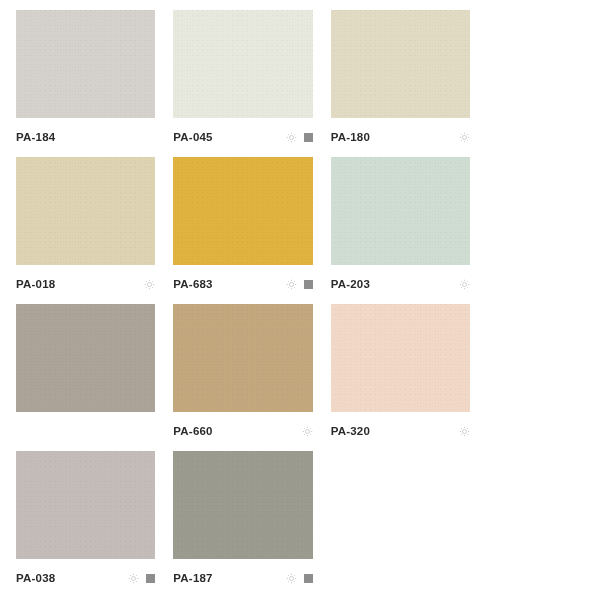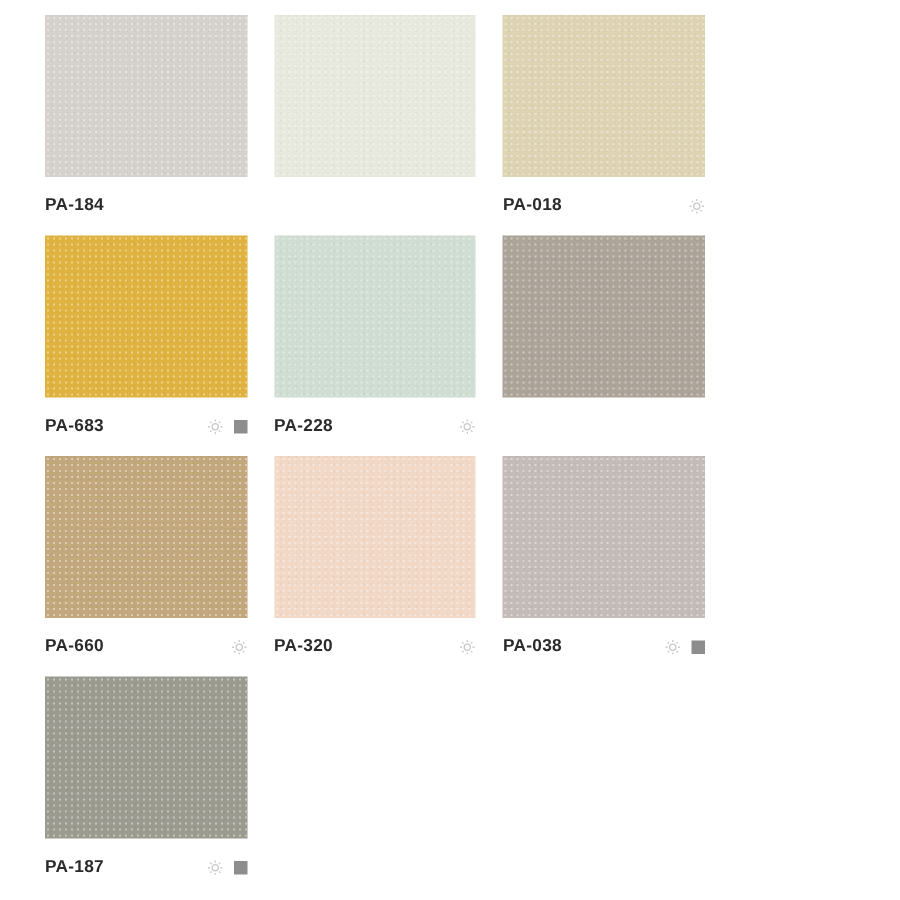--- a/index.html
+++ b/index.html
@@ -8,21 +8,21 @@
     margin: 0;
     padding: 0;
     width: 600px;
     height: 600px;
     background: #ffffff;
     font-family: "Liberation Sans", sans-serif;
   }
   #swatch-grid {
     width: 484px;
     height: 600px;
-    padding: 10px 14px 6px 30px;
+    padding: 10px 14px 6px 16px;
     display: grid;
     grid-template-columns: repeat(3, 1fr);
     grid-template-rows: repeat(4, 1fr);
     column-gap: 18px;
     row-gap: 4px;
     background: #ffffff;
   }
   .swatch-cell {
     display: flex;
     flex-direction: column;
@@ -74,20 +74,60 @@
 <div id="swatch-grid">
     <div class="swatch-cell">
       <div class="swatch-chip" style="background-color: rgb(213, 209, 205);"></div>
       <div class="swatch-meta">
         <span class="swatch-code">PA-184</span>
         <span class="swatch-icons"></span>
       </div>
     </div>
     <div class="swatch-cell">
       <div class="swatch-chip" style="background-color: rgb(231, 232, 222);"></div>
+      <div class="swatch-meta">
+        <span class="swatch-code">PA-045</span>
+        <span class="swatch-icons">
+          <span>
+            <svg width="11" height="11" viewBox="0 0 22 22" class="icon-sun">
+              <circle cx="11" cy="11" r="4.1" fill="none" stroke="#c9c9c9" stroke-width="1.7"></circle>
+              <line x1="18.00" y1="11.00" x2="20.60" y2="11.00" stroke="#c9c9c9" stroke-width="1.7" stroke-linecap="butt"></line>
+              <line x1="15.95" y1="15.95" x2="17.79" y2="17.79" stroke="#c9c9c9" stroke-width="1.7" stroke-linecap="butt"></line>
+              <line x1="11.00" y1="18.00" x2="11.00" y2="20.60" stroke="#c9c9c9" stroke-width="1.7" stroke-linecap="butt"></line>
+              <line x1="6.05" y1="15.95" x2="4.21" y2="17.79" stroke="#c9c9c9" stroke-width="1.7" stroke-linecap="butt"></line>
+              <line x1="4.00" y1="11.00" x2="1.40" y2="11.00" stroke="#c9c9c9" stroke-width="1.7" stroke-linecap="butt"></line>
+              <line x1="6.05" y1="6.05" x2="4.21" y2="4.21" stroke="#c9c9c9" stroke-width="1.7" stroke-linecap="butt"></line>
+              <line x1="11.00" y1="4.00" x2="11.00" y2="1.40" stroke="#c9c9c9" stroke-width="1.7" stroke-linecap="butt"></line>
+              <line x1="15.95" y1="6.05" x2="17.79" y2="4.21" stroke="#c9c9c9" stroke-width="1.7" stroke-linecap="butt"></line>
+            </svg>
+          </span>
+          <span class="icon-square" style="background: rgb(141, 141, 141);"></span>
+        </span>
+      </div>
+    </div>
+    <div class="swatch-cell">
+      <div class="swatch-chip" style="background-color: rgb(226, 219, 195);"></div>
+      <div class="swatch-meta">
+        <span class="swatch-code">PA-180</span>
+        <span class="swatch-icons">
+          <span>
+            <svg width="11" height="11" viewBox="0 0 22 22" class="icon-sun">
+              <circle cx="11" cy="11" r="4.1" fill="none" stroke="#c9c9c9" stroke-width="1.7"></circle>
+              <line x1="18.00" y1="11.00" x2="20.60" y2="11.00" stroke="#c9c9c9" stroke-width="1.7" stroke-linecap="butt"></line>
+              <line x1="15.95" y1="15.95" x2="17.79" y2="17.79" stroke="#c9c9c9" stroke-width="1.7" stroke-linecap="butt"></line>
+              <line x1="11.00" y1="18.00" x2="11.00" y2="20.60" stroke="#c9c9c9" stroke-width="1.7" stroke-linecap="butt"></line>
+              <line x1="6.05" y1="15.95" x2="4.21" y2="17.79" stroke="#c9c9c9" stroke-width="1.7" stroke-linecap="butt"></line>
+              <line x1="4.00" y1="11.00" x2="1.40" y2="11.00" stroke="#c9c9c9" stroke-width="1.7" stroke-linecap="butt"></line>
+              <line x1="6.05" y1="6.05" x2="4.21" y2="4.21" stroke="#c9c9c9" stroke-width="1.7" stroke-linecap="butt"></line>
+              <line x1="11.00" y1="4.00" x2="11.00" y2="1.40" stroke="#c9c9c9" stroke-width="1.7" stroke-linecap="butt"></line>
+              <line x1="15.95" y1="6.05" x2="17.79" y2="4.21" stroke="#c9c9c9" stroke-width="1.7" stroke-linecap="butt"></line>
+            </svg>
+          </span>
+        </span>
+      </div>
     </div>
     <div class="swatch-cell">
       <div class="swatch-chip" style="background-color: rgb(222, 212, 179);"></div>
       <div class="swatch-meta">
         <span class="swatch-code">PA-018</span>
         <span class="swatch-icons">
           <span>
             <svg width="11" height="11" viewBox="0 0 22 22" class="icon-sun">
               <circle cx="11" cy="11" r="4.1" fill="none" stroke="#c9c9c9" stroke-width="1.7"></circle>
               <line x1="18.00" y1="11.00" x2="20.60" y2="11.00" stroke="#c9c9c9" stroke-width="1.7" stroke-linecap="butt"></line>
@@ -121,21 +161,21 @@
               <line x1="15.95" y1="6.05" x2="17.79" y2="4.21" stroke="#c9c9c9" stroke-width="1.7" stroke-linecap="butt"></line>
             </svg>
           </span>
           <span class="icon-square" style="background: rgb(141, 141, 141);"></span>
         </span>
       </div>
     </div>
     <div class="swatch-cell">
       <div class="swatch-chip" style="background-color: rgb(207, 221, 210);"></div>
       <div class="swatch-meta">
-        <span class="swatch-code">PA-228</span>
+        <span class="swatch-code">PA-203</span>
         <span class="swatch-icons">
           <span>
             <svg width="11" height="11" viewBox="0 0 22 22" class="icon-sun">
               <circle cx="11" cy="11" r="4.1" fill="none" stroke="#c9c9c9" stroke-width="1.7"></circle>
               <line x1="18.00" y1="11.00" x2="20.60" y2="11.00" stroke="#c9c9c9" stroke-width="1.7" stroke-linecap="butt"></line>
               <line x1="15.95" y1="15.95" x2="17.79" y2="17.79" stroke="#c9c9c9" stroke-width="1.7" stroke-linecap="butt"></line>
               <line x1="11.00" y1="18.00" x2="11.00" y2="20.60" stroke="#c9c9c9" stroke-width="1.7" stroke-linecap="butt"></line>
               <line x1="6.05" y1="15.95" x2="4.21" y2="17.79" stroke="#c9c9c9" stroke-width="1.7" stroke-linecap="butt"></line>
               <line x1="4.00" y1="11.00" x2="1.40" y2="11.00" stroke="#c9c9c9" stroke-width="1.7" stroke-linecap="butt"></line>
               <line x1="6.05" y1="6.05" x2="4.21" y2="4.21" stroke="#c9c9c9" stroke-width="1.7" stroke-linecap="butt"></line>

